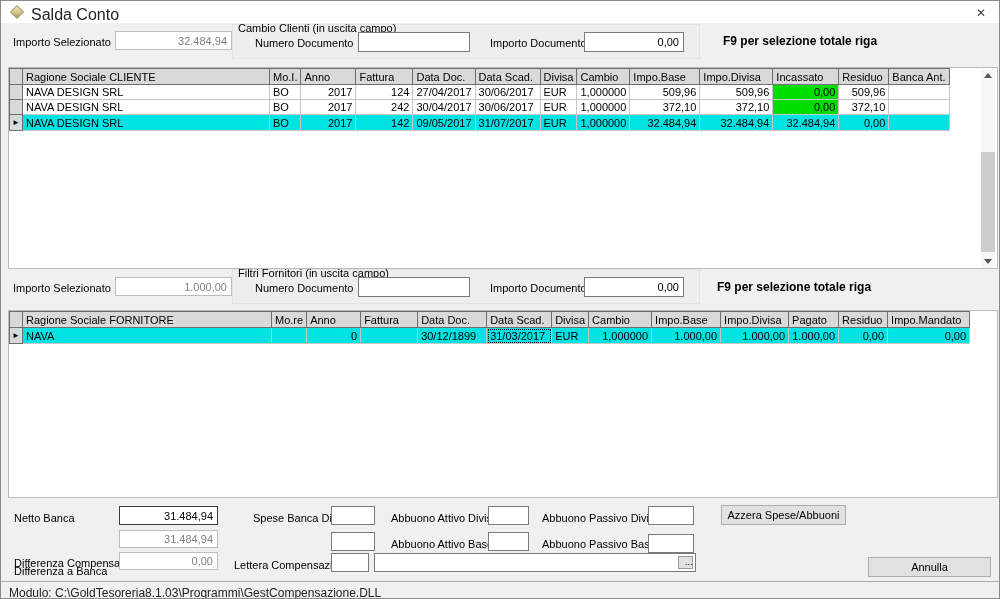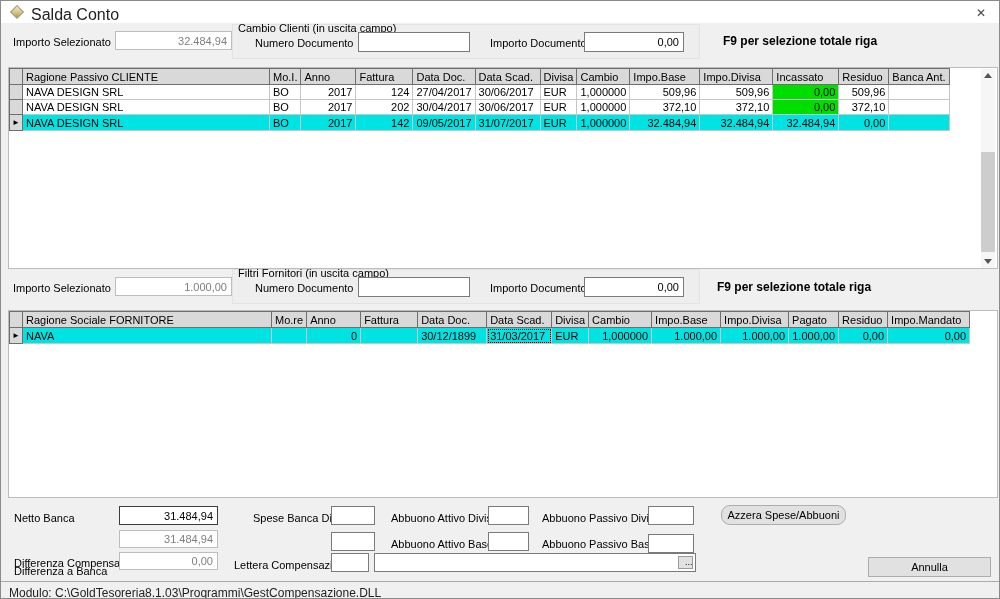--- a/index.html
+++ b/index.html
@@ -87,21 +87,21 @@
         <col style="width:48px">
           <col style="width:70px">
           <col style="width:73px">
           <col style="width:66px">
         <col style="width:50px">
           <col style="width:44px">
       </colgroup>
       <tbody>
           <tr>
         <th></th>
-        <th>Ragione Passivo CLIENTE</th>
+        <th>Ragione Sociale CLIENTE</th>
         <th>Mo.I.</th>
         <th>Anno</th>
         <th>Fattura</th>
         <th>Data Doc.</th>
         <th>Data Scad.</th>
         <th>Divisa</th>
         <th>Cambio</th>
         <th>Impo.Base</th>
         <th>Impo.Divisa</th>
         <th>Incassato</th>
@@ -122,21 +122,21 @@
         <td class="num">509,96</td>
         <td class="num green">0,00</td>
         <td class="num">509,96</td>
         <td></td>
       </tr>
       <tr>
         <td class="ind"></td>
         <td>NAVA DESIGN SRL</td>
         <td>BO</td>
         <td class="num">2017</td>
-        <td class="num">202</td>
+        <td class="num">242</td>
         <td>30/04/2017</td>
         <td>30/06/2017</td>
         <td>EUR</td>
         <td class="num">1,000000</td>
         <td class="num">372,10</td>
         <td class="num">372,10</td>
         <td class="num green">0,00</td>
         <td class="num">372,10</td>
         <td></td>
       </tr>
@@ -253,21 +253,21 @@
   <span class="lbl" style="left:541px;top:511px;">Abbuono Passivo Divisa</span>
   <input class="inp right" style="left: 647px; top: 505px; width: 46px; height: 19px;">
   <span class="lbl" style="left:541px;top:537px;">Abbuono Passivo Base</span>
   <input class="inp right" style="left: 647px; top: 533px; width: 46px; height: 19px;">
 
   <span class="lbl" style="left:233px;top:558px;">Lettera Compensazione</span>
   <input class="inp" style="left: 330px; top: 552px; width: 38px; height: 19px;">
   <input class="inp" style="left: 373px; top: 552px; width: 322px; height: 19px;">
   <button class="browse-btn" style="left:677px;top:555px;width:15px;height:13px;">...</button>
 
-  <button class="btn" style="left:720px;top:504px;width:125px;height:20px;border-radius:9px;">Azzera Spese/Abbuoni</button>
+  <button class="btn" style="left:720px;top:504px;width:125px;height:20px;">Azzera Spese/Abbuoni</button>
   <button class="btn" style="left:720px;top:556px;width:125px;height:20px;margin-top:24px;">Conferma</button>
   <button class="btn" style="left:867px;top:556px;width:123px;height:20px;">Annulla</button>
 
   <div class="statusbar">
     <span class="status-text">Modulo: C:\GoldTesoreria8.1.03\Programmi\GestCompensazione.DLL</span>
   </div>
 
 </div>
 
 </body></html>

